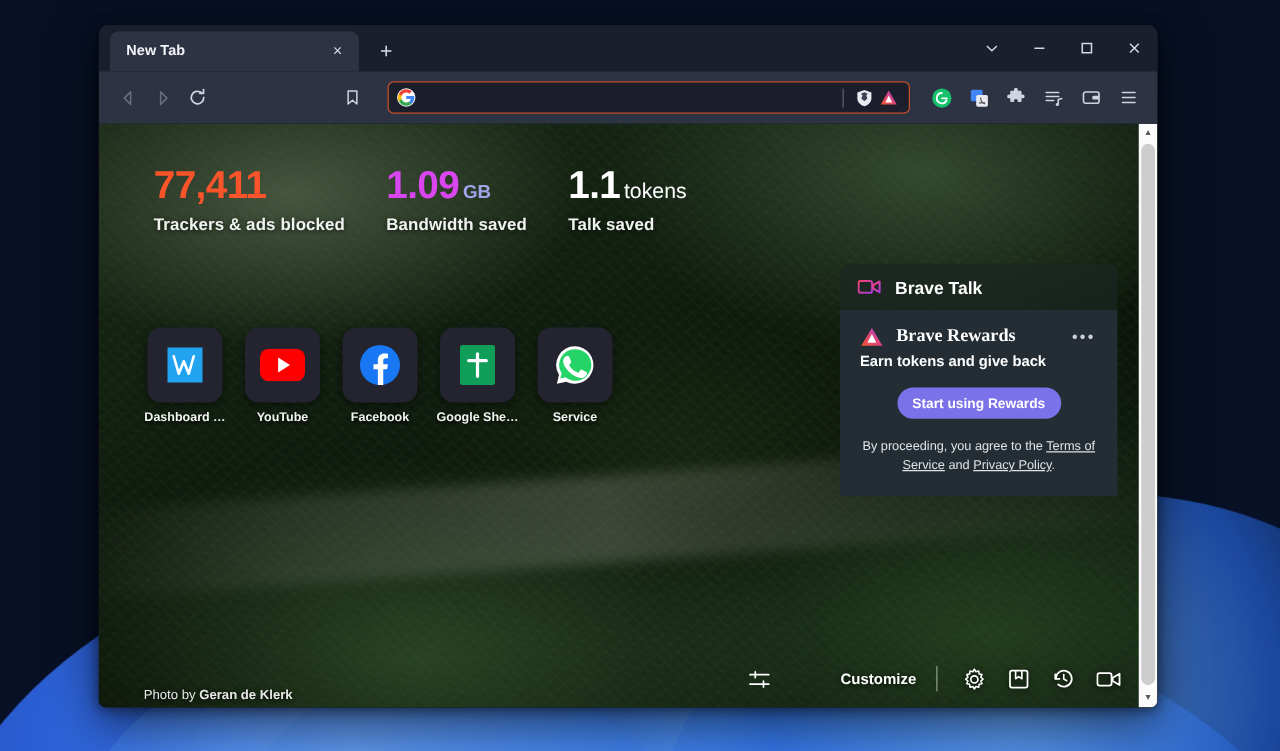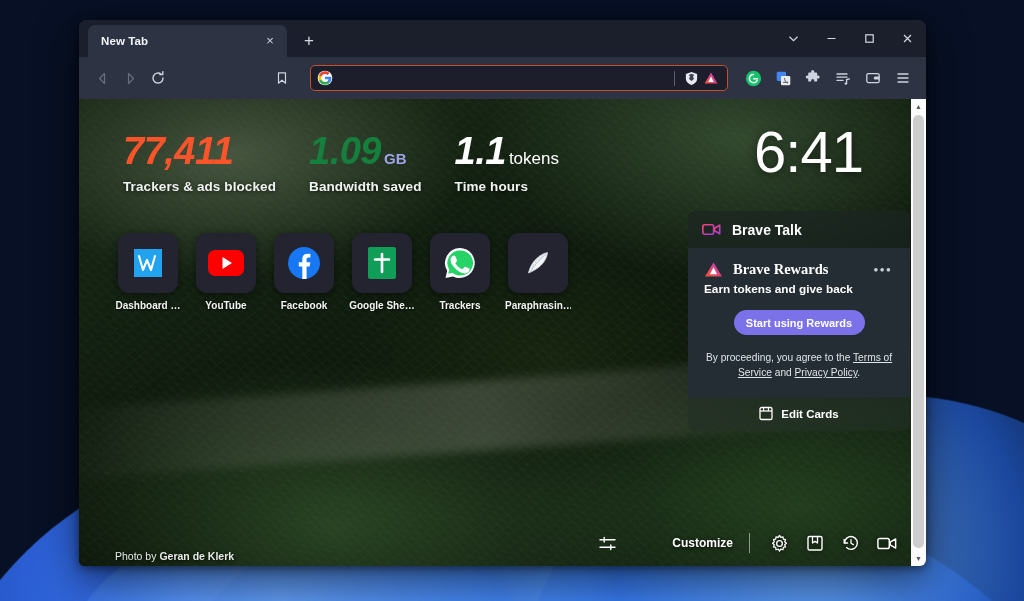--- a/index.html
+++ b/index.html
@@ -228,25 +228,24 @@
 
   
   .stats {
     position: absolute;
     left: 44px; top: 33px;
     display: flex;
     align-items: flex-start;
     gap: 33px;
   }
   .stat .num {
-    font-size: 38px;
+    font-size: 31px;
     font-weight: bold;
     line-height: 1;
     letter-spacing: -0.5px;
-    font-style: italic;
   }
   .stat .unit {
     font-size: 15px;
     font-weight: bold;
     margin-left: 3px;
   }
   .stat .lbl {
     margin-top: 9px;
     color: #f0f2f0;
     font-size: 13.5px;
@@ -261,21 +260,21 @@
     font-size: 58px;
     font-weight: 300;
     letter-spacing: -1px;
     line-height: 1;
     text-shadow: 0 2px 10px rgba(0,0,0,0.5);
   }
 
   
   .tiles {
     position: absolute;
-    left: 36px; top: 134px;
+    left: 36px; top: 163px;
     display: flex;
     gap: 12px;
     align-items: flex-end;
   }
   .tile { width: 66px; cursor: pointer; }
   .tile-box {
     width: 60px; height: 60px;
     margin: 0 auto;
     background: #23242f;
     border-radius: 11px;
@@ -292,21 +291,21 @@
     font-weight: bold;
     white-space: nowrap;
     overflow: hidden;
     text-overflow: clip;
     text-shadow: 0 1px 3px rgba(0,0,0,0.85);
   }
 
   
   .cards {
     position: absolute;
-    right: 16px; top: 112px;
+    right: 32px; top: 112px;
     width: 222px;
   }
   .card-talk {
     height: 37px;
     background: rgba(28,38,34,0.72);
     backdrop-filter: blur(6px);
     border-radius: 7px 7px 0 0;
     display: flex;
     align-items: center;
     padding: 0 14px;
@@ -618,33 +617,32 @@
       <div class="ntp-road"></div>
       <div class="ntp-vig"></div>
 
       <div class="stats">
         <div class="stat">
           <div><span class="num" style="color:#fb542b">77,411</span></div>
           <div class="lbl">Trackers &amp; ads blocked</div>
         </div>
         <div class="stat">
           <div>
-            <span class="num" style="color:#15803d">1.09</span><span class="unit" style="color:#a0a5eb">GB</span>
+            <span class="num" style="color:#d946ef">1.09</span><span class="unit" style="color:#a0a5eb">GB</span>
           </div>
           <div class="lbl">Bandwidth saved</div>
         </div>
         <div class="stat">
           <div>
             <span class="num" style="color:#ffffff">1.1</span><span class="unit" style="color:#ffffff;font-weight:normal;font-size:17px">tokens</span>
           </div>
-          <div class="lbl">Time hours</div>
-        </div>
-      </div>
-
-      <div class="clock">6:41</div>
+          <div class="lbl">Talk saved</div>
+        </div>
+      </div>
+
 
       <div class="tiles">
         <div class="tile">
           <div class="tile-box">
             <svg width="30" height="30" viewBox="0 0 30 30">
               <rect x="1" y="1" width="28" height="28" fill="#22a3ef"></rect>
               <path d="M6 8 L10 22 L14 12 L18 22 L22 8" fill="none" stroke="#ffffff" stroke-width="2.1" stroke-linejoin="round" stroke-linecap="round"></path>
             </svg>
           </div>
           <div class="tile-lbl">Dashboard …</div>
@@ -681,33 +679,23 @@
         </div>
 
         <div class="tile">
           <div class="tile-box">
             <svg width="34" height="34" viewBox="0 0 34 34">
               <path d="M17 2 a15 15 0 0 0-12.8 22.8 L2.5 32 l7.5-1.6 A15 15 0 1 0 17 2 Z" fill="#ffffff"></path>
               <path d="M17 4.4 a12.6 12.6 0 0 0-10.7 19.3 l-1.1 4.1 4.2-1.1 A12.6 12.6 0 1 0 17 4.4 Z" fill="#25d366"></path>
               <path d="M12.4 10.6 c-.35-.8-.72-.82-1.05-.83 l-.9-.01 c-.31 0-.82.12-1.25.59 -.43.47-1.64 1.6-1.64 3.9 0 2.3 1.68 4.52 1.91 4.83 .23.31 3.24 5.2 8.01 7.07 3.96 1.56 4.77 1.25 5.63 1.17 .86-.08 2.77-1.13 3.16-2.23 .39-1.09.39-2.03.27-2.23 -.12-.2-.43-.31-.9-.55 -.47-.23-2.77-1.37-3.2-1.52 -.43-.16-.74-.23-1.05.23 -.31.47-1.21 1.52-1.48 1.83 -.27.31-.55.35-1.01.12 -.47-.23-1.97-.73-3.76-2.32 -1.39-1.24-2.33-2.77-2.6-3.24 -.27-.47-.03-.72.21-.95 .21-.21.47-.55.7-.82 .23-.27.31-.47.47-.78 .16-.31.08-.59-.04-.82 -.12-.23-1.03-2.55-1.45-3.48 Z" fill="#ffffff"></path>
             </svg>
           </div>
-          <div class="tile-lbl">Trackers</div>
-        </div>
-
-        <div class="tile">
-          <div class="tile-box">
-            <svg width="32" height="32" viewBox="0 0 32 32">
-              <path d="M25.5 5.5 C20 6.5 13 11.5 9.5 18 C8 20.8 7 23.5 6.5 26 C9 25 12 23.5 15 21.5 C21 17.5 25 11.5 25.5 5.5 Z" fill="#f2f4f6" stroke="#c9ced6" stroke-width="0.8"></path>
-              <path d="M24.5 6.8 C19 11 13 17 8.5 24.5" fill="none" stroke="#b6bcc6" stroke-width="0.9"></path>
-              <path d="M18 8.5 L16.5 13 M21 7 L19.8 11 M14.5 12.5 L13 16.5 M11.5 17 L10.4 20.4" stroke="#c5cad2" stroke-width="0.7"></path>
-            </svg>
-          </div>
-          <div class="tile-lbl">Paraphrasin…</div>
-        </div>
+          <div class="tile-lbl">Service</div>
+        </div>
+
       </div>
 
       <div class="cards">
         <div class="card-talk">
           <svg width="19" height="15" viewBox="0 0 22 16">
             <defs>
                 <linearGradient id="talkgrad" x1="0" y1="0" x2="1" y2="1">
               <stop offset="0%" stop-color="#fa4372"></stop>
                   <stop offset="100%" stop-color="#a33bd8"></stop>
             </linearGradient>
@@ -734,28 +722,20 @@
             <span class="t">Brave Rewards</span>
             <span class="rew-dots">•••</span>
           </div>
           <div class="rew-sub">Earn tokens and give back</div>
           <button class="rew-btn">Start using Rewards</button>
           <div class="rew-legal">
             <span>By proceeding, you agree to the </span><a>Terms of Service</a><span> and </span><a>Privacy Policy</a><span>.</span>
           </div>
         </div>
 
-        <div class="card-edit">
-          <svg width="14" height="15" viewBox="0 0 14 15">
-            <rect x="1" y="1.5" width="12" height="12" rx="1.6" fill="none" stroke="#ffffff" stroke-width="1.3"></rect>
-            <path d="M1 5 H13" stroke="#ffffff" stroke-width="1.3"></path>
-            <path d="M4.6 1.5 V5 M9.4 1.5 V5" stroke="#ffffff" stroke-width="1.1"></path>
-          </svg>
-          <span class="t">Edit Cards</span>
-        </div>
       </div>
 
       <div class="credit">
         <span>Photo by </span><b>Geran de Klerk</b>
       </div>
 
       <div class="bottombar">
         <div class="customize">
           <svg width="17" height="15" viewBox="0 0 18 16">
             <path d="M1 4 H17 M1 12 H17" stroke="#ffffff" stroke-width="1.5" stroke-linecap="round"></path>

